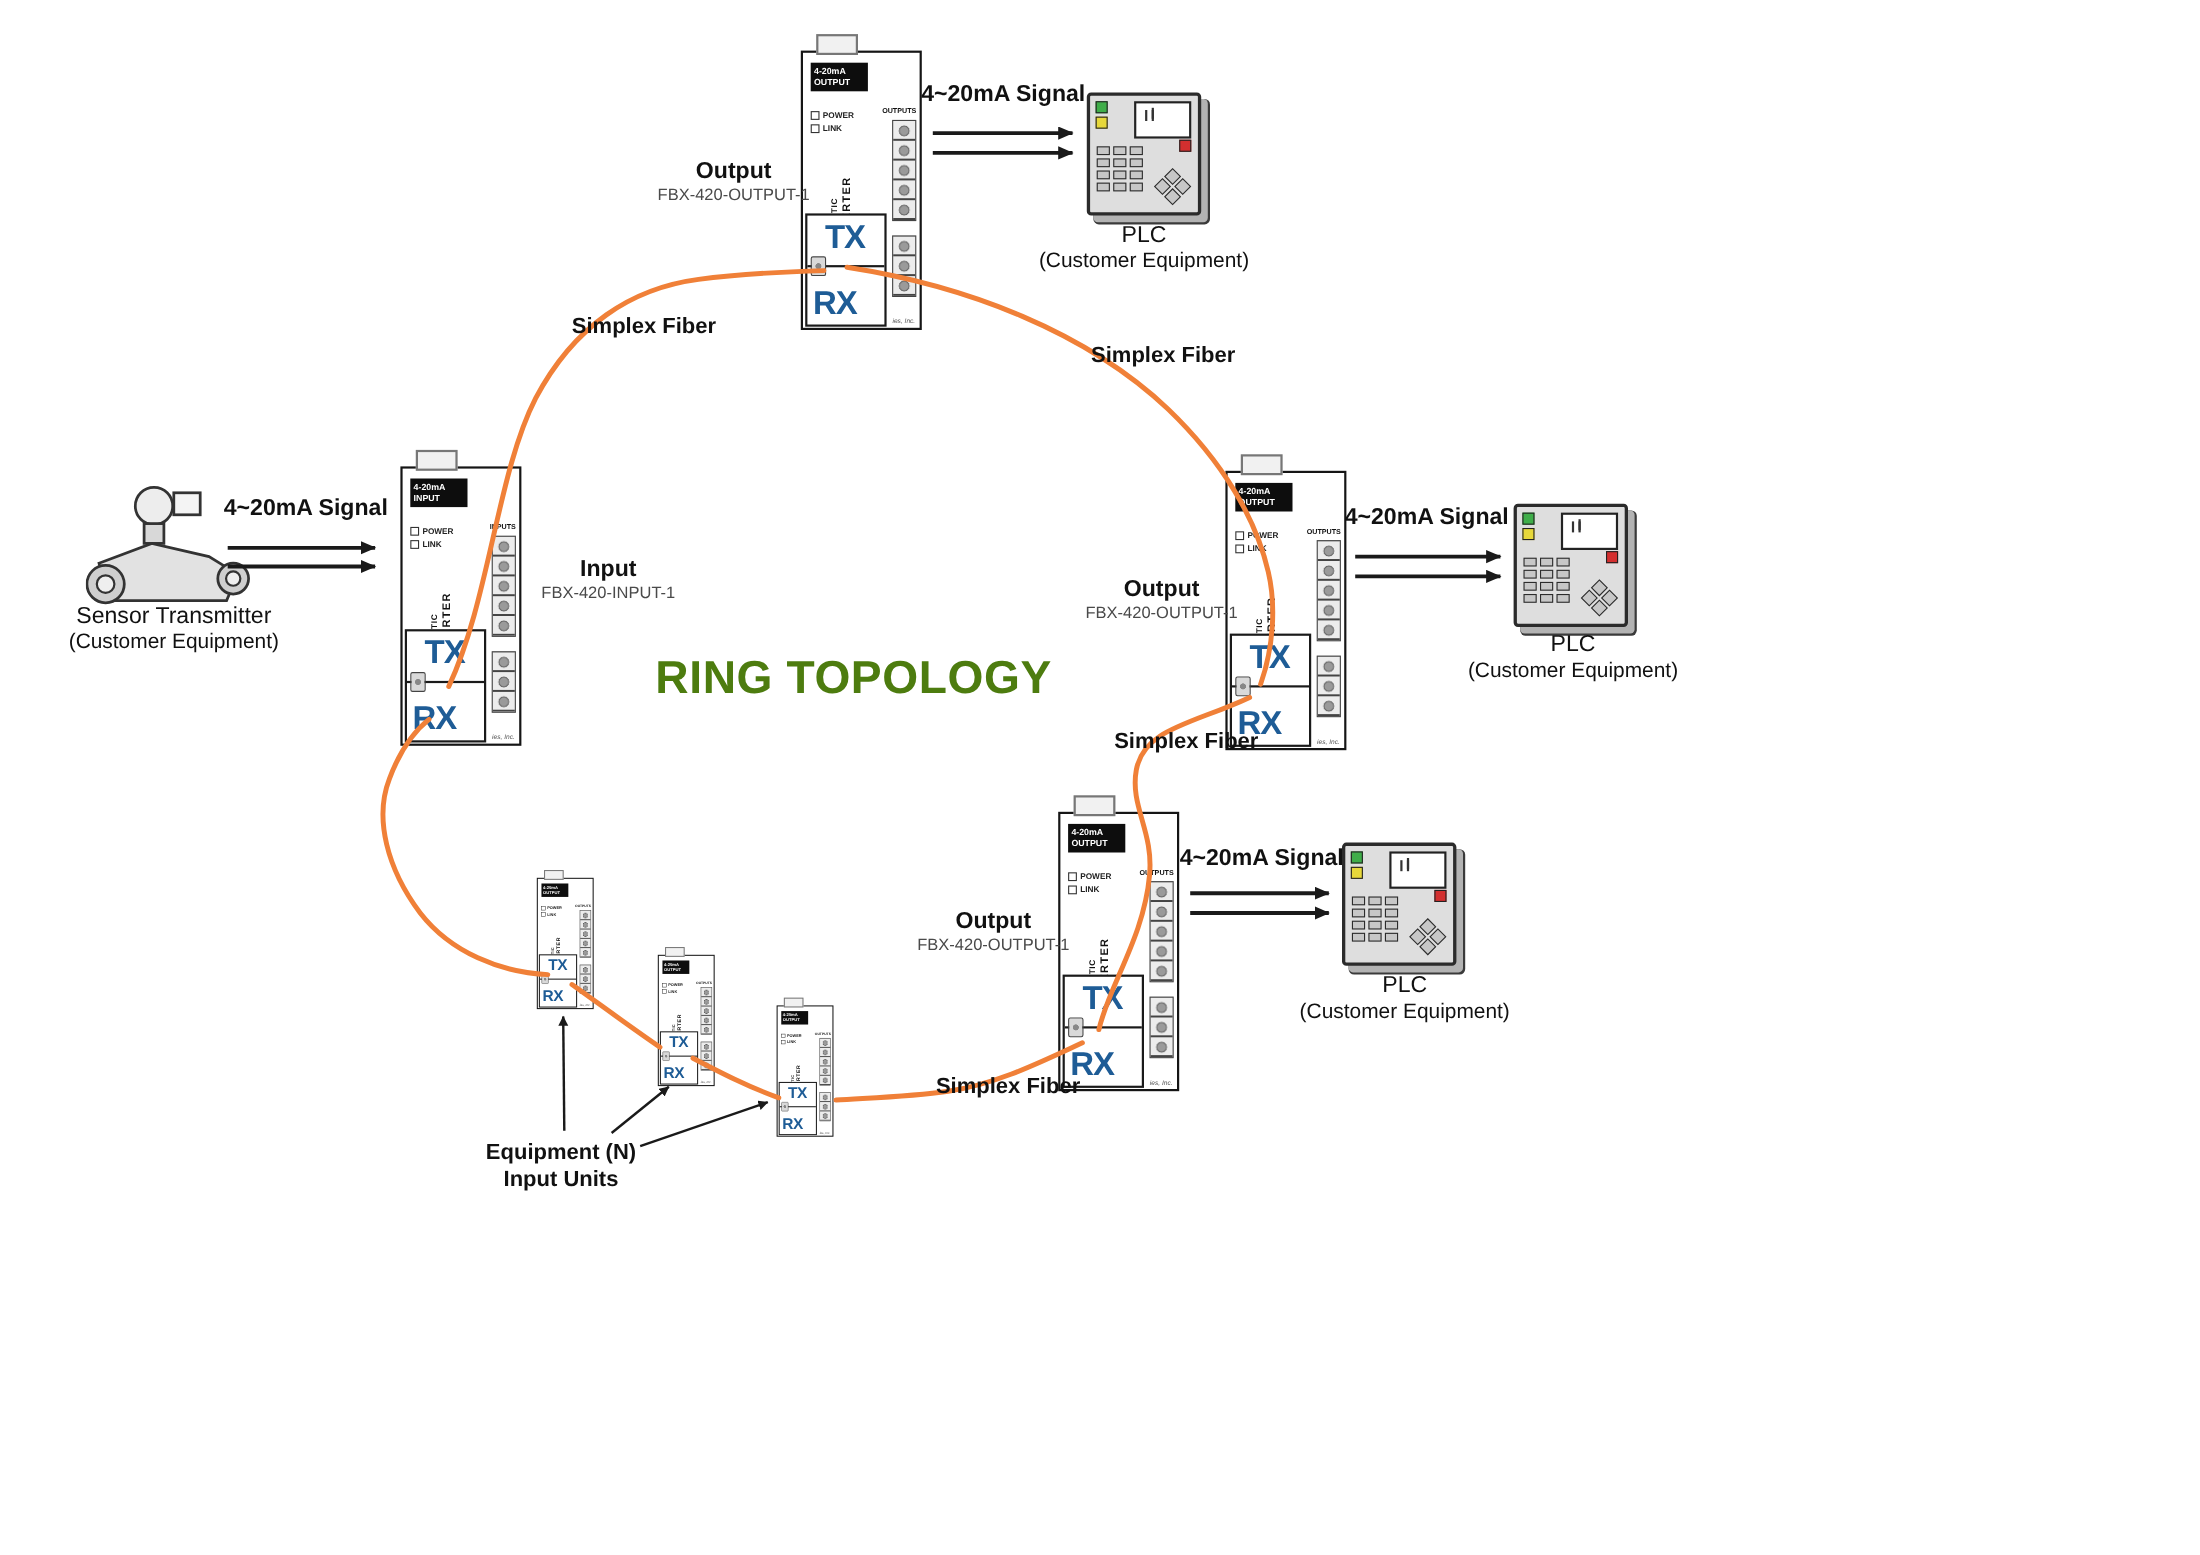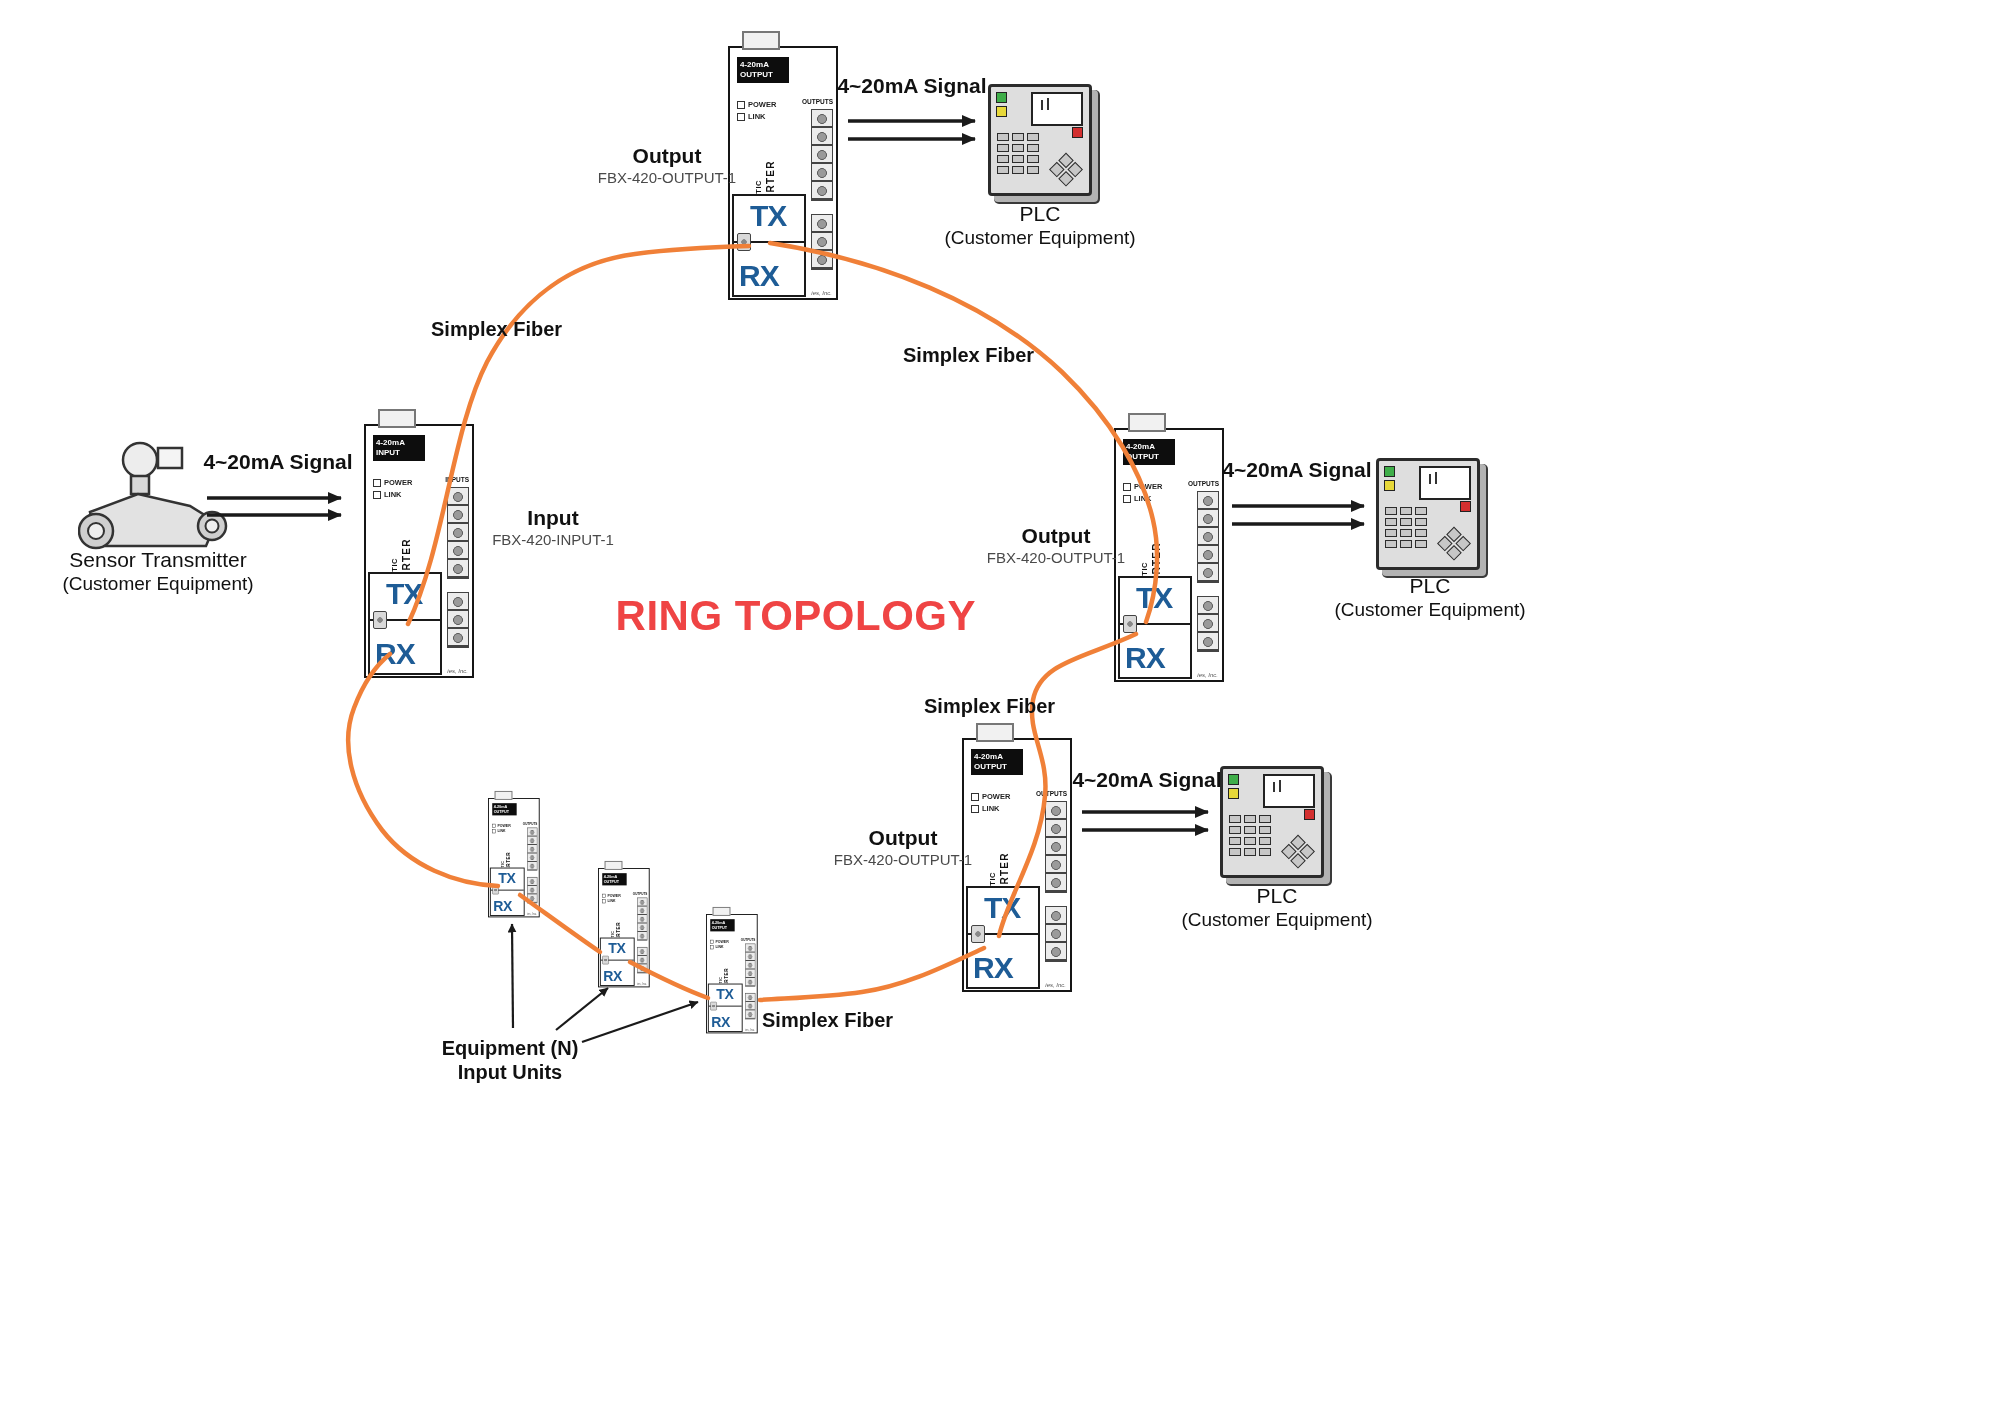--- a/index.html
+++ b/index.html
@@ -51,24 +51,24 @@
   .plc .dpad div{background:#c7c7c7;border:1.5px solid #2c2c2c;}
 
   
   .lbl2{position:absolute;width:220px;text-align:center;z-index:6;}
   .lbl2 .t1{font-size:21px;font-weight:bold;color:#111;}
   .lbl2 .t2{font-size:15px;color:#4a4a4a;margin-top:1px;}
   .caption{position:absolute;width:240px;text-align:center;z-index:6;}
   .caption .t1{font-size:21px;font-weight:normal;color:#111;}
   .caption .t2{font-size:19px;color:#111;margin-top:1px;}
   .sig-label{position:absolute;width:220px;text-align:center;font-size:21px;font-weight:bold;color:#111;z-index:6;}
-  .fiber-label{position:absolute;width:220px;text-align:left;font-size:20px;font-weight:bold;color:#111;z-index:6;margin-top:32px;}
+  .fiber-label{position:absolute;width:220px;text-align:right;font-size:20px;font-weight:bold;color:#111;z-index:6;}
   .add-label{position:absolute;width:220px;text-align:center;font-size:20px;font-weight:bold;color:#111;z-index:6;line-height:1.2;}
-  #title{position:absolute;left:576px;top:592px;width:400px;text-align:right;font-size:42px;font-weight:bold;
-    color:#ef4444;letter-spacing:0.5px;z-index:6;}
+  #title{position:absolute;left:576px;top:592px;width:400px;text-align:center;font-size:42px;font-weight:bold;
+    color:#4d7c0f;letter-spacing:0.5px;z-index:6;}
 
   
   #overlay{position:absolute;left:0;top:0;z-index:5;pointer-events:none;}
   .fiber-path{fill:none;stroke:#F08038;stroke-width:4.5;stroke-linecap:round;}
   .sig-line{stroke:#1a1a1a;stroke-width:3.5;}
   .thin-line{stroke:#1a1a1a;stroke-width:2.2;}
   .sensor{position:absolute;z-index:2;}
 </style>
 </head>
 <body>

